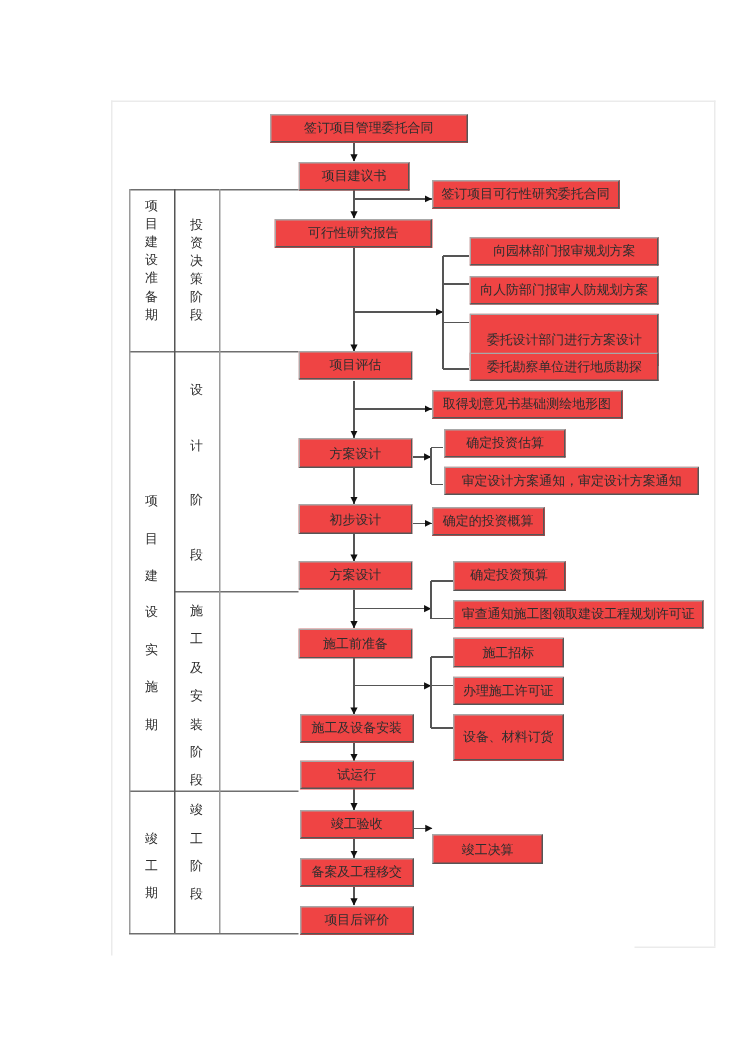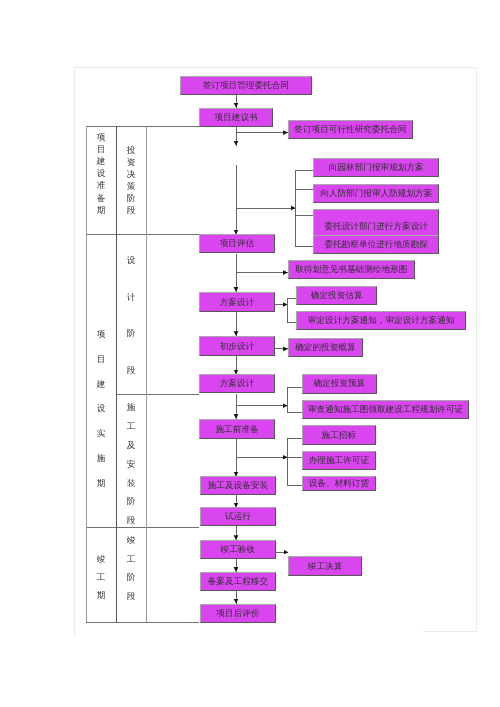--- a/index.html
+++ b/index.html
@@ -4,21 +4,21 @@
 <style>
   html,body{margin:0;padding:0;background:#ffffff;}
   body{width:500px;height:707px;overflow:hidden;
        font-family:"Liberation Serif", serif;
        -webkit-font-smoothing:antialiased;
        text-rendering:geometricPrecision;}
   #page{position:absolute;left:0;top:0;width:500px;height:707px;background:#fff;}
   .fedge{position:absolute;background:#ebebeb;}
   #conn{position:absolute;left:0;top:0;width:500px;height:707px;}
   .tline{position:absolute;background:#777777;}
-  .node{position:absolute;background:#d946ef;box-sizing:border-box;
+  .node{position:absolute;background:#ef4444;box-sizing:border-box;
         border:1px solid #a8a8a8;
         border-right:1.3px solid #565656;border-bottom:1.3px solid #565656;
         display:flex;align-items:center;justify-content:center;
         color:#2e2e2e;font-size:8.65px;line-height:1;white-space:nowrap;
         will-change:transform;}
   .node .nl{letter-spacing:0;}
   .vtext{position:absolute;left:0;top:0;}
   .vtext span{position:absolute;font-size:8.65px;line-height:1;color:#2e2e2e;will-change:transform;
               display:block;transform:translate(-50%,-50%);white-space:nowrap;}
 </style>
@@ -87,20 +87,23 @@
 
     <div class="node" style="left:180.0px;top:75.5px;width:131.5px;height:19.0px">
       <span class="nl">签订项目管理委托合同</span>
     </div>
     <div class="node" style="left:199.3px;top:107.5px;width:74.2px;height:19.0px">
       <span class="nl">项目建议书</span>
     </div>
     <div class="node" style="left:287.8px;top:120.0px;width:124.7px;height:19.0px">
       <span class="nl">签订项目可行性研究委托合同</span>
     </div>
+    <div class="node" style="left:183.0px;top:145.5px;width:105.0px;height:19.0px">
+      <span class="nl">可行性研究报告</span>
+    </div>
     <div class="node" style="left:312.6px;top:184.0px;width:126.4px;height:18.8px">
       <span class="nl">向人防部门报审人防规划方案</span>
     </div>
     <div class="node" style="left:312.6px;top:158.3px;width:126.4px;height:18.7px">
       <span class="nl">向园林部门报审规划方案</span>
     </div>
     <div class="node" style="left:312.6px;top:209.2px;width:126.4px;height:35px">
       <span class="nl">委托设计部门进行方案设计</span>
     </div>
     <div class="node" style="left:312.6px;top:234.8px;width:126.4px;height:18.7px">
@@ -138,21 +141,21 @@
     </div>
     <div class="node" style="left:199.3px;top:418.7px;width:75.9px;height:19.7px">
       <span class="nl">施工前准备</span>
     </div>
     <div class="node" style="left:301.9px;top:425.0px;width:73.7px;height:19.7px">
       <span class="nl">施工招标</span>
     </div>
     <div class="node" style="left:301.9px;top:450.5px;width:73.7px;height:19.3px">
       <span class="nl">办理施工许可证</span>
     </div>
-    <div class="node" style="left:301.9px;top:475.7px;width:73.7px;height:15px">
+    <div class="node" style="left:301.9px;top:475.7px;width:73.7px;height:31px">
       <span class="nl">设备、材料订货</span>
     </div>
     <div class="node" style="left:199.5px;top:476.3px;width:75.7px;height:19.0px">
       <span class="nl">施工及设备安装</span>
     </div>
     <div class="node" style="left:199.5px;top:507.3px;width:75.7px;height:19.0px">
       <span class="nl">试运行</span>
     </div>
     <div class="node" style="left:199.5px;top:540.0px;width:75.7px;height:19.0px">
       <span class="nl">竣工验收</span>

